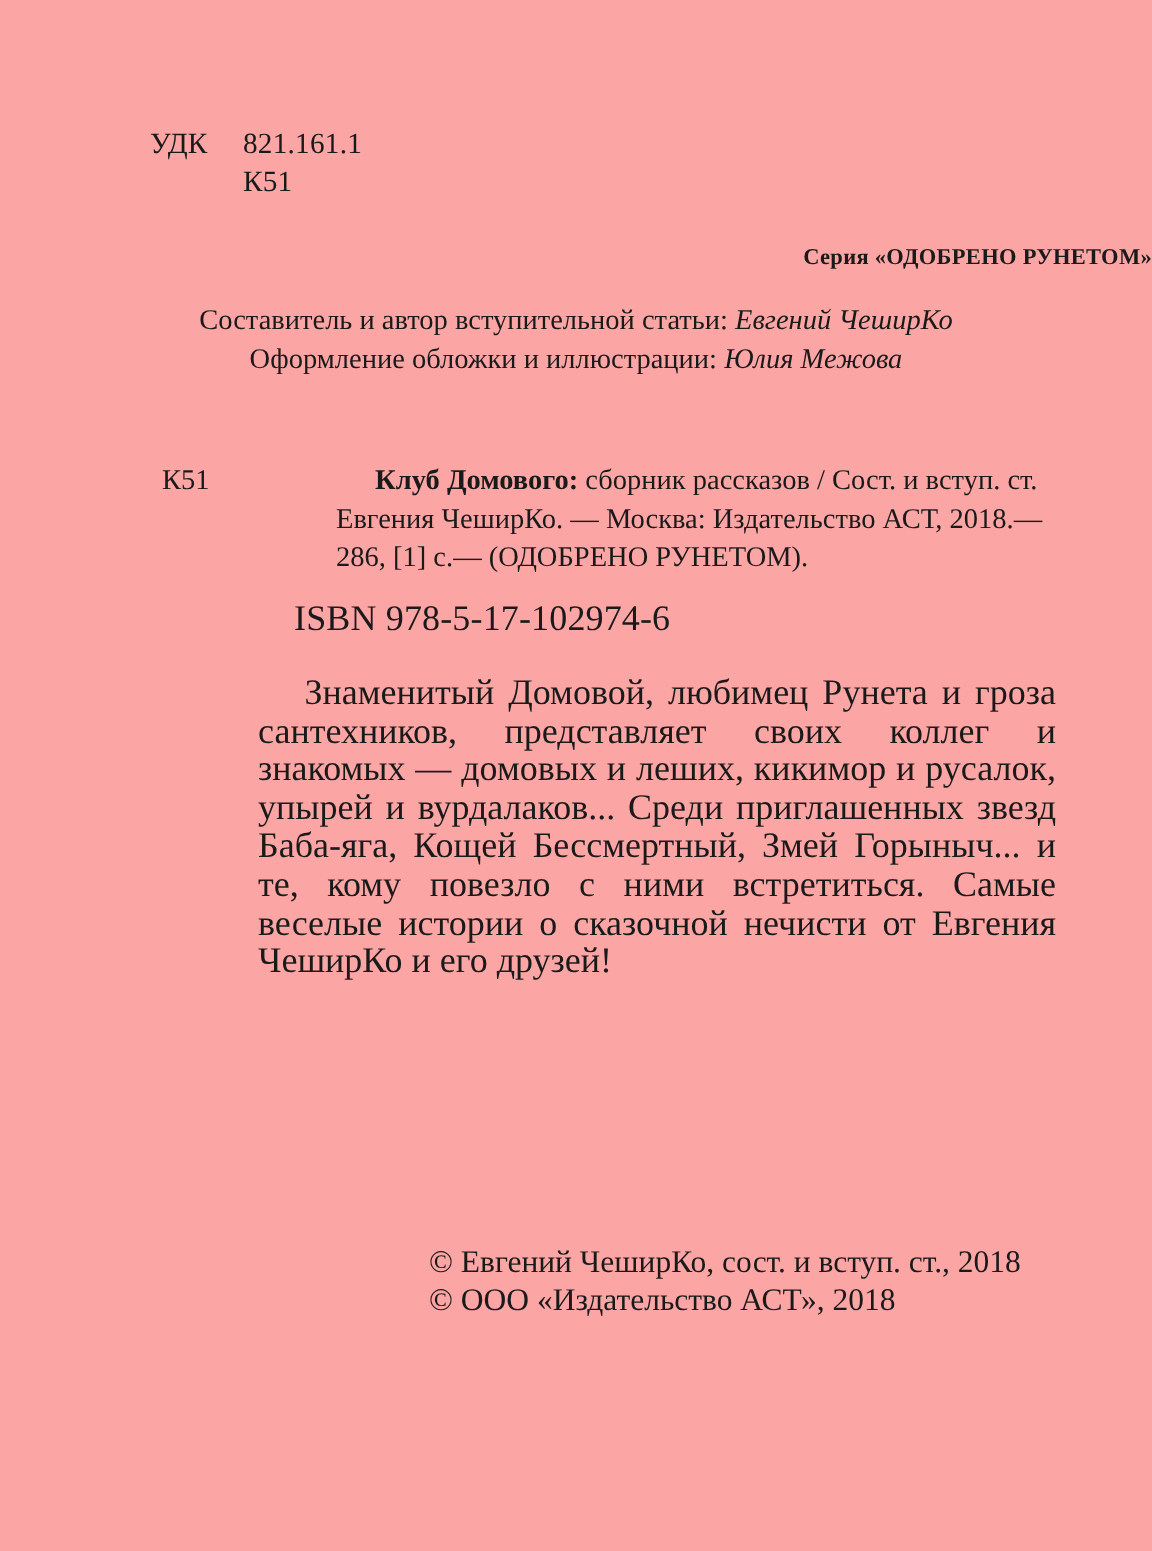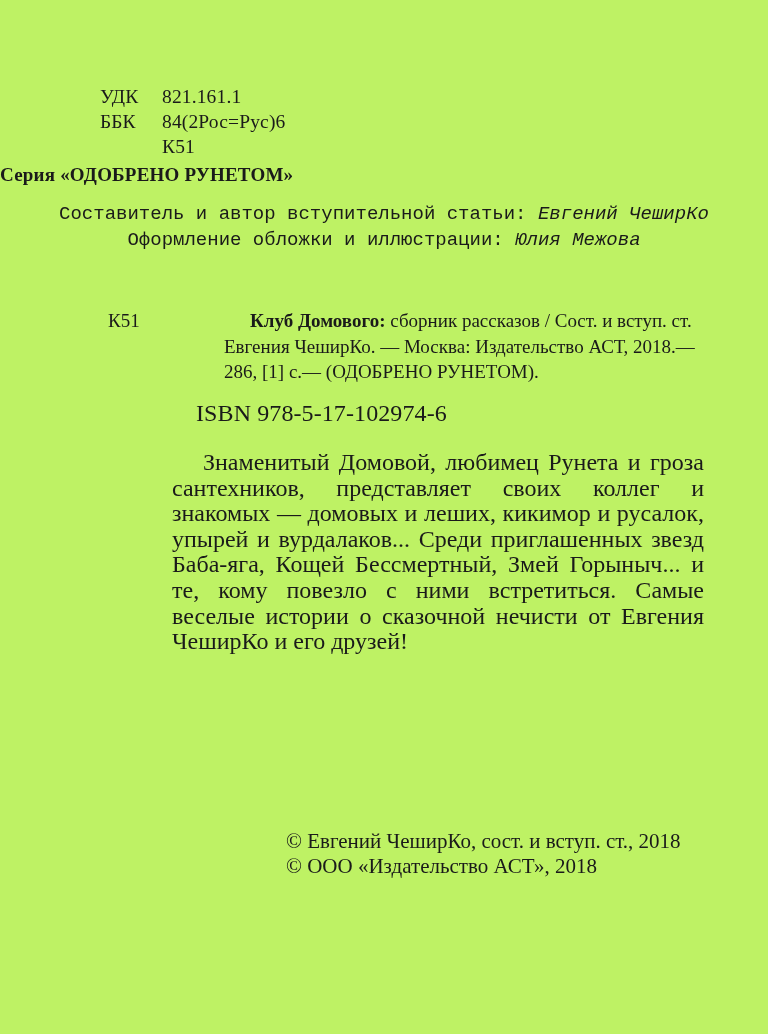--- a/index.html
+++ b/index.html
@@ -13,21 +13,21 @@
     height: 1034px;
     position: relative;
     font-family: "Liberation Serif", "DejaVu Serif", serif;
     color: #1a1a1a;
     -webkit-font-smoothing: antialiased;
     overflow: hidden;
   }
   .page {
     position: absolute;
     inset: 0;
-    background: #bef264;
+    background: #fca5a5;
   }
 
   
   .class-block {
     position: absolute;
     left: 100px;
     top: 84px;
     font-size: 19.5px;
     line-height: 25px;
     white-space: nowrap;
@@ -46,36 +46,35 @@
   .class-row.indented .class-key {
     visibility: hidden;
   }
 
   
   .series-line {
     position: absolute;
     left: 0;
     right: 0;
     top: 164px;
-    text-align: left;
-    font-size: 19px;
+    text-align: right;
+    font-size: 15px;
     font-weight: bold;
     letter-spacing: 0.2px;
   }
 
   
   .credits {
     position: absolute;
     left: 0;
     right: 0;
     top: 201px;
     text-align: center;
     font-size: 19px;
     line-height: 26px;
-    font-family: Liberation Mono, monospace;
   }
   .credits .name {
     font-style: italic;
   }
 
   
   .biblio {
     position: absolute;
     left: 108px;
     top: 308px;
@@ -136,23 +135,20 @@
 </style>
 </head>
 <body>
 
 <div class="page">
 
   <div class="class-block">
     <span class="class-row">
       <span class="class-key">УДК</span><span class="class-val">821.161.1</span>
     </span>
-    <span class="class-row">
-      <span class="class-key">ББК</span><span class="class-val">84(2Рос=Рус)6</span>
-    </span>
     <span class="class-row indented">
       <span class="class-key"></span><span class="class-val">К51</span>
     </span>
   </div>
 
   <div class="series-line">Серия «ОДОБРЕНО РУНЕТОМ»</div>
 
   <div class="credits">
     <div><span>Составитель и автор вступительной статьи: </span><span class="name">Евгений ЧеширКо</span></div>
     <div><span>Оформление обложки и иллюстрации: </span><span class="name">Юлия Межова</span></div>

